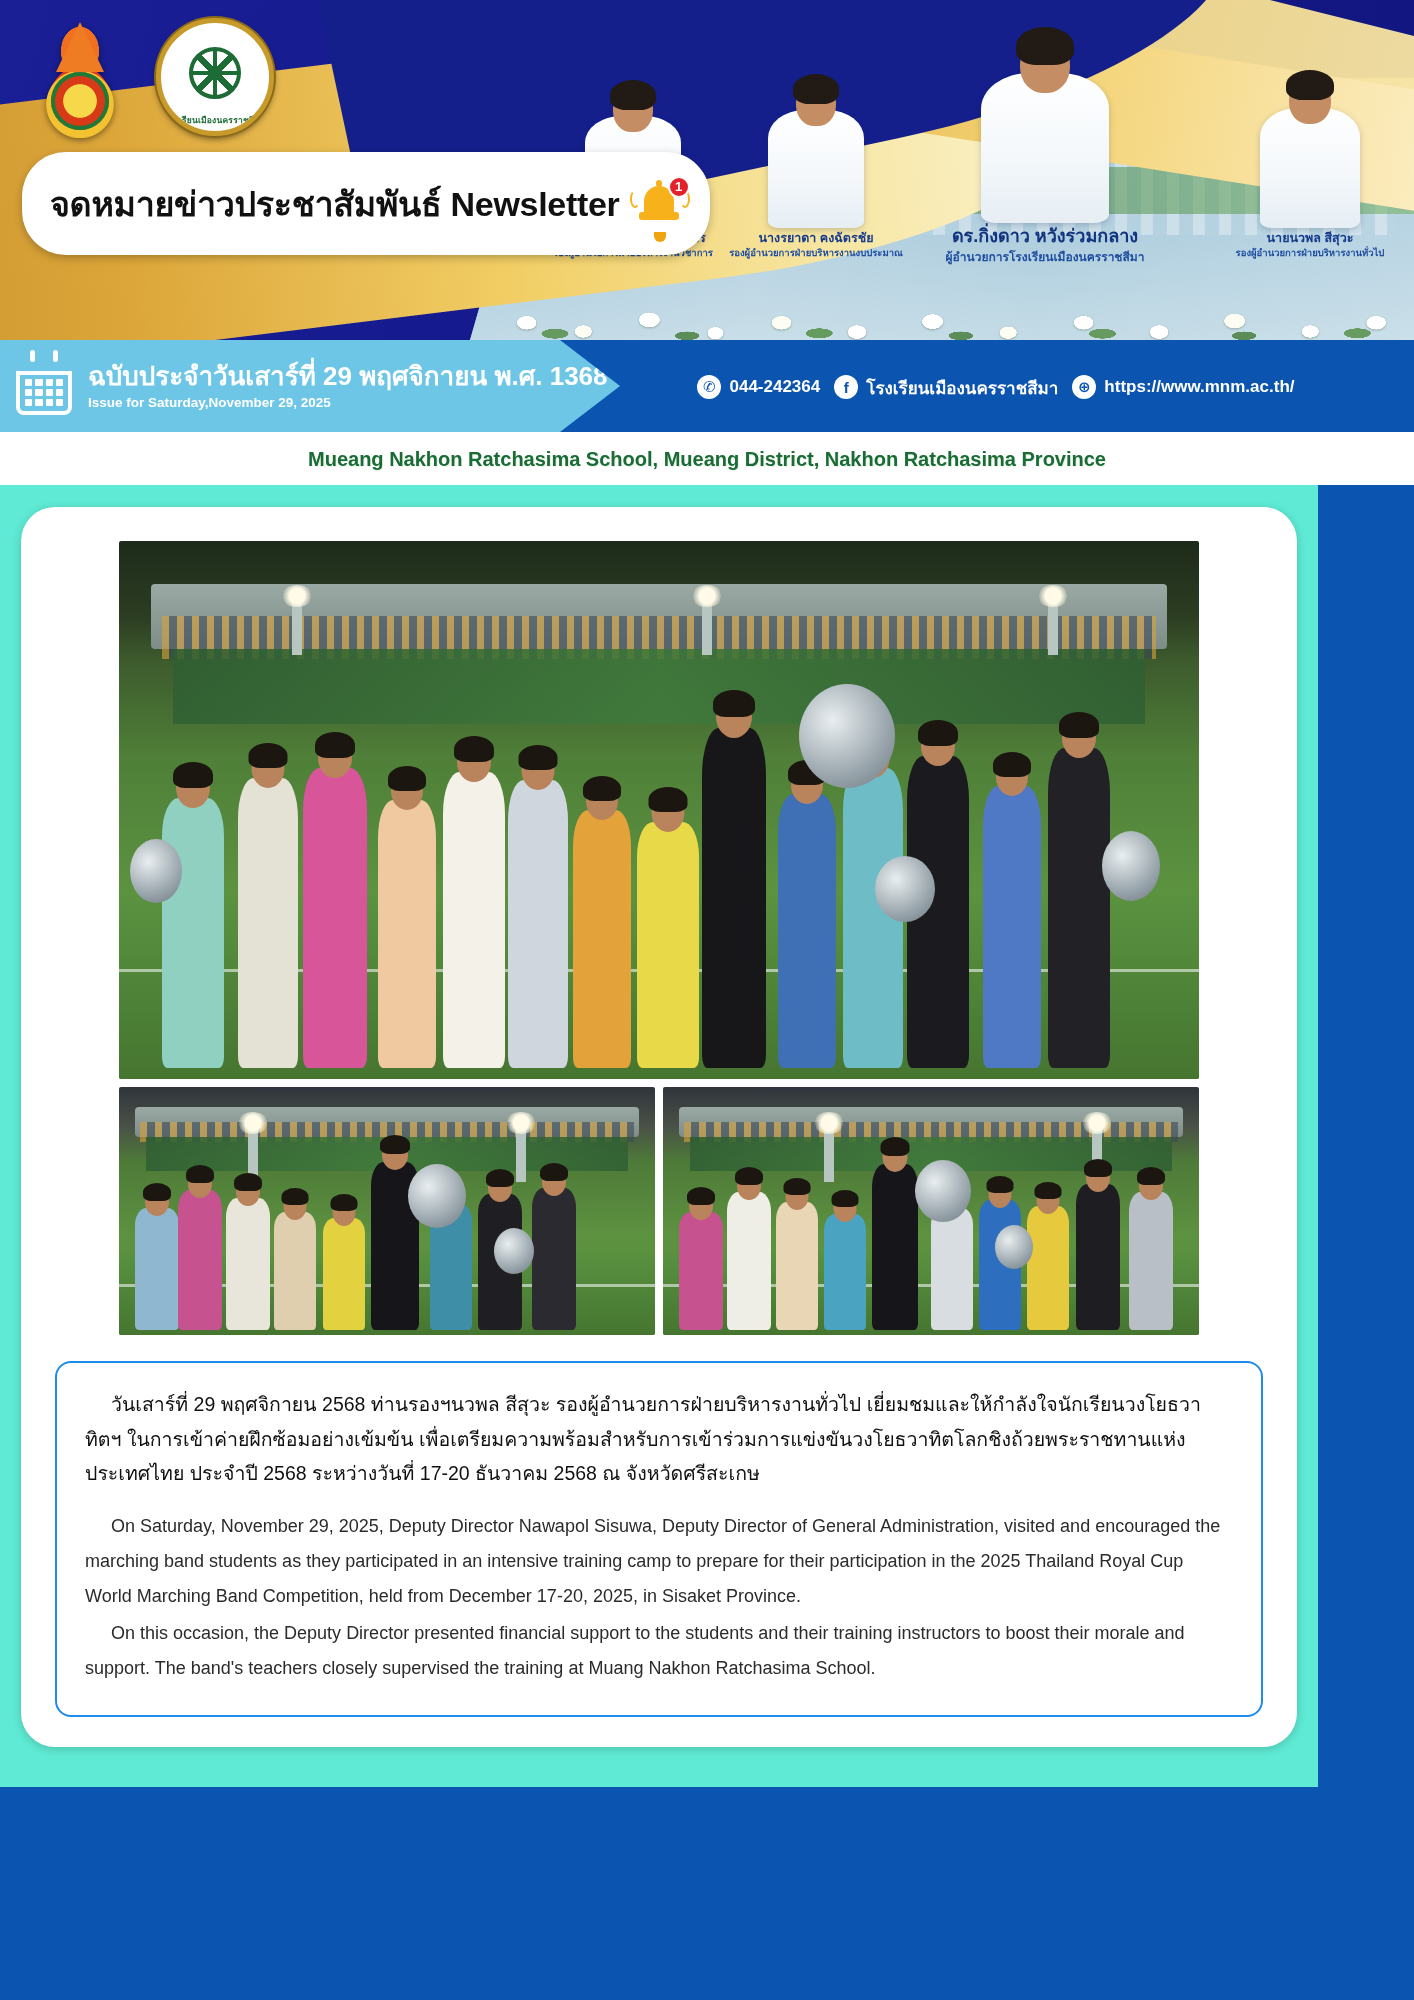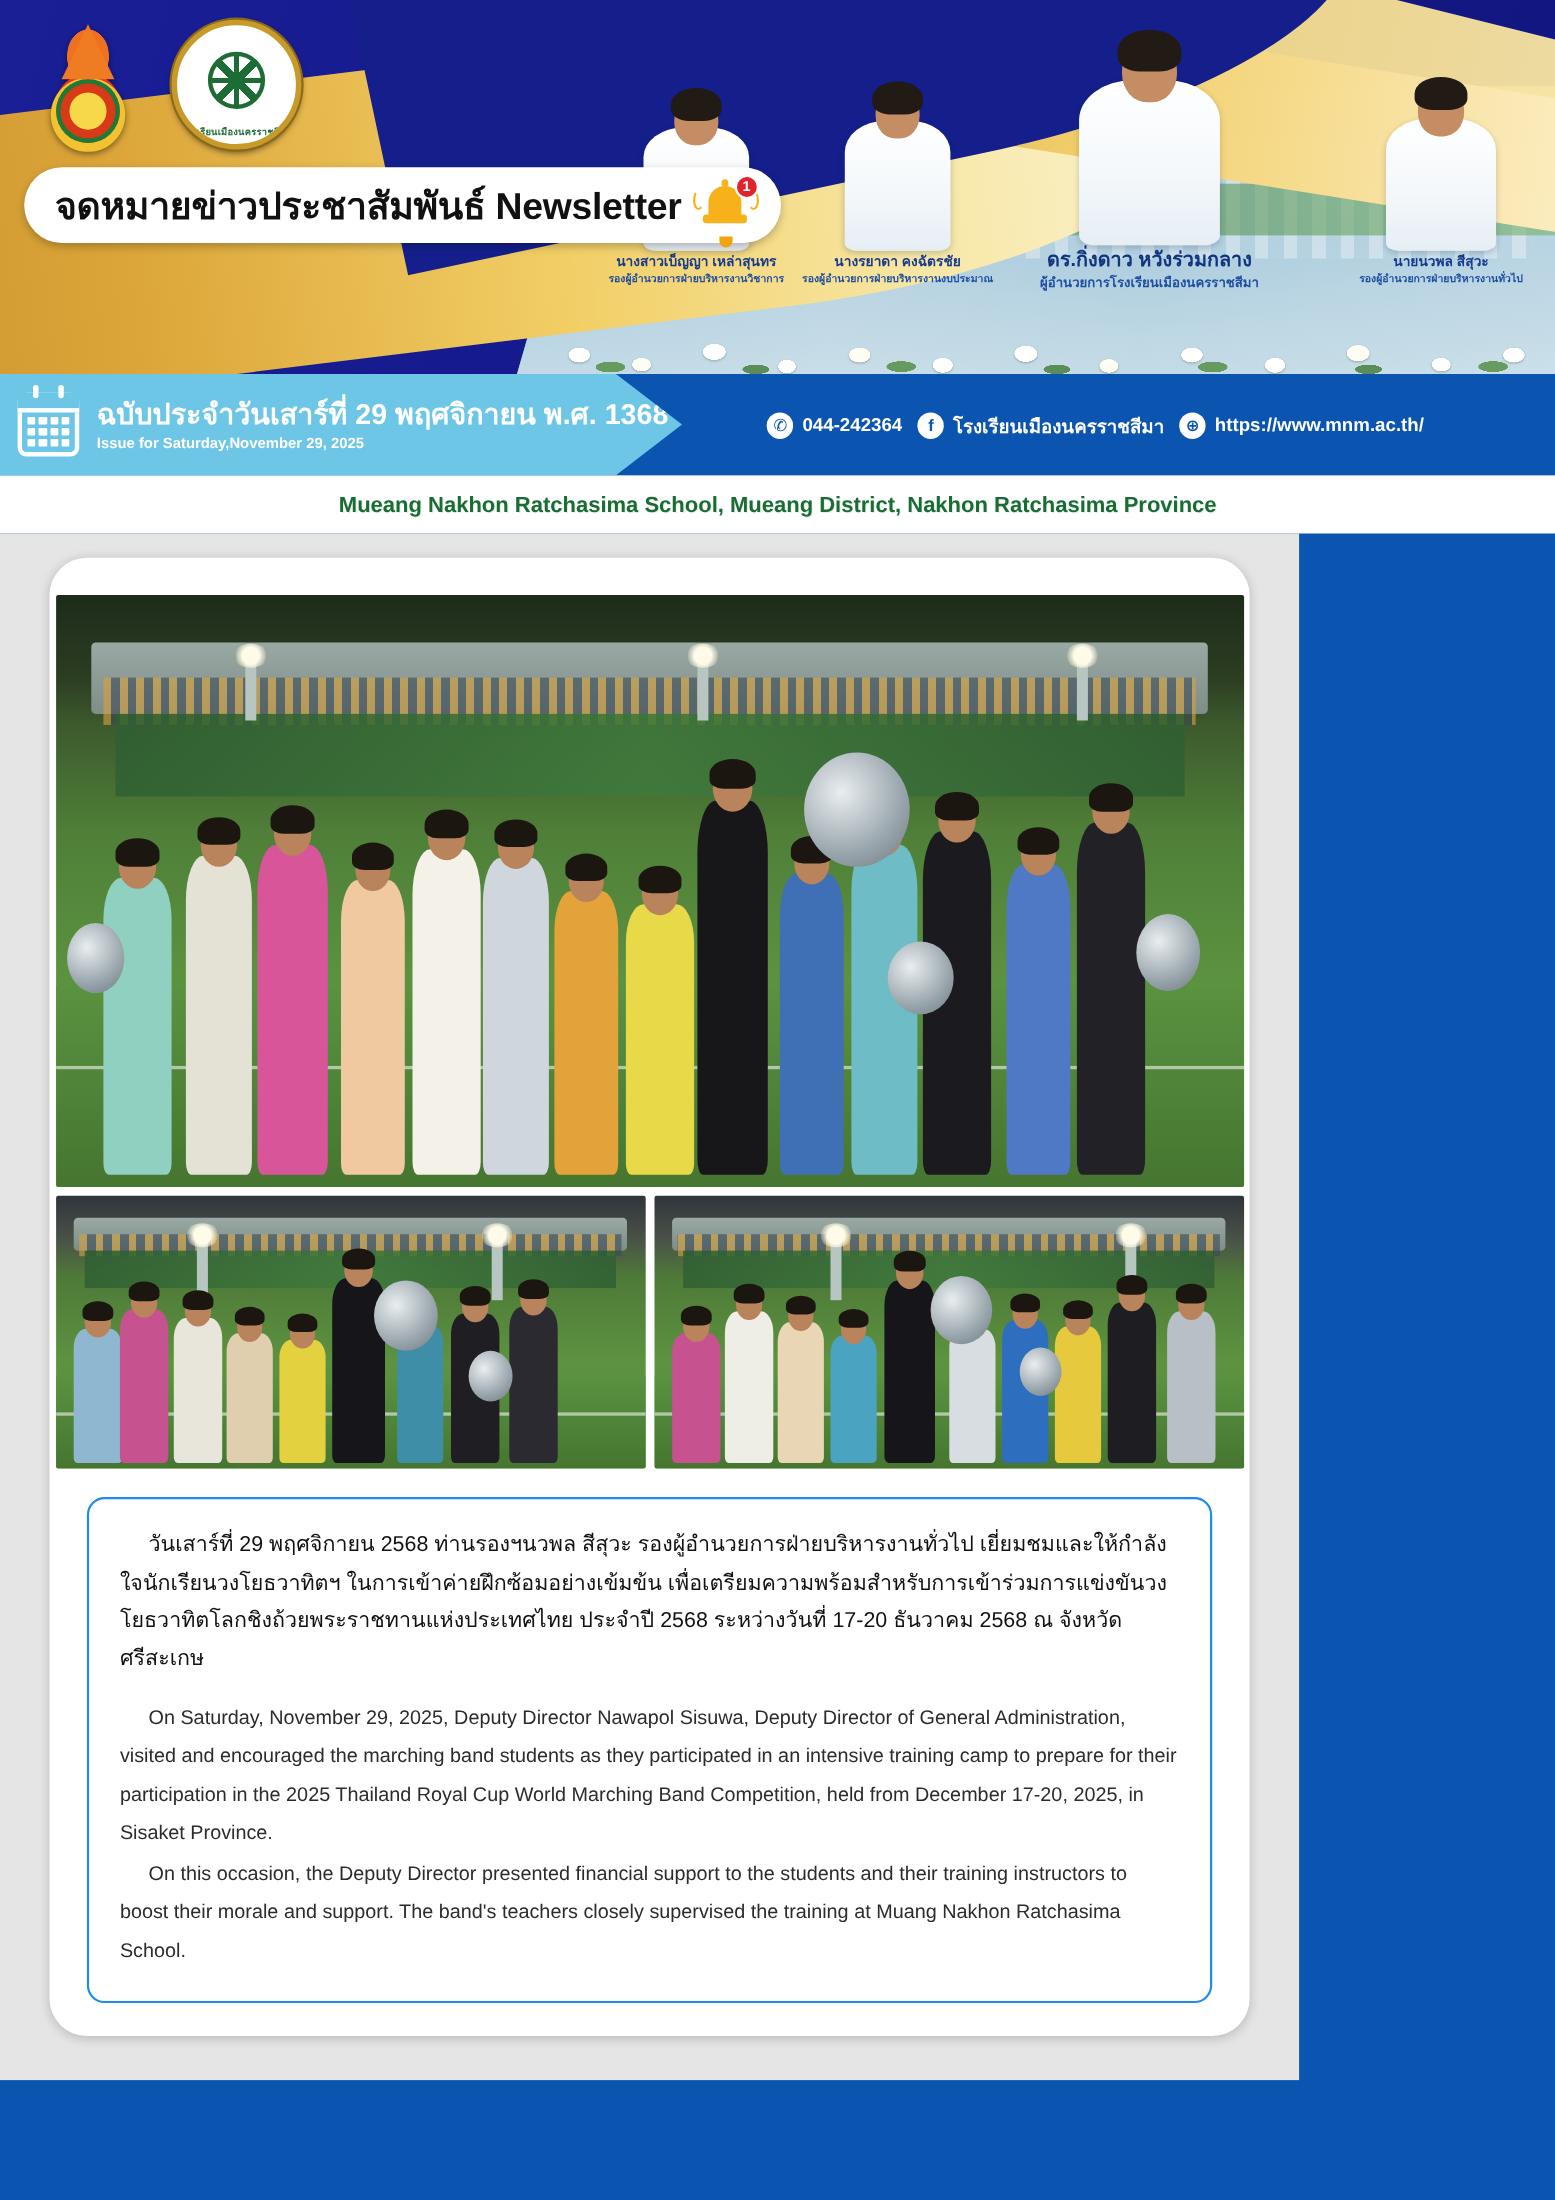--- a/index.html
+++ b/index.html
@@ -166,21 +166,21 @@
     border-radius:50%;
   }
   .emblem-school .ring-text{
     position:absolute; bottom:4px; left:0; right:0; text-align:center;
     font-size:8.5px; color:#1d6b35; font-weight:bold; letter-spacing:.2px;
   }
 
   
   .news-pill {
     position: absolute; left: 22px; top: 152px;
-    height: 69px; padding: 0 24px 0 28px;
+    height: 103px; padding: 0 24px 0 28px;
     background: #fff; border-radius: 44px;
     display: flex; align-items: center; gap: 14px;
     z-index: 8;
     box-shadow: 0 3px 8px rgba(0,0,0,.25);
   }
   .news-pill .txt {
     font-size: 34px; font-weight: 800; color: #111;
     letter-spacing: -.3px; white-space: nowrap;
   }
   .bell-wrap { position: relative; width: 52px; height: 52px; }
@@ -283,21 +283,21 @@
     font-size: 42px; font-weight: 800; color:#1a5c2e;
     text-shadow: 2px 2px 0 #dff0e6, -1px -1px 0 #eef7f1;
     letter-spacing: .5px; line-height:1.1;
   }
   .title-en {
     font-size: 20px; font-weight: 800; color:#1a6b34; margin-top:4px;
     text-shadow: 1px 1px 0 #e6f3ea;
   }
 
   
-  .page-body { width:1181px; background:#e5e5e5; padding: 22px 45px 40px; }
+  .page-body { width:1318px; background:#5eead4; padding: 22px 21px 40px; }
   .white-card {
     background:#fff; border-radius:34px; padding: 34px 34px 30px;
     box-shadow: 0 2px 10px rgba(0,0,0,.18);
   }
   .photos { display:flex; flex-direction:column; gap:8px; align-items:center; }
   .photo-main {
     width: 1080px; height: 538px; border-radius:2px; position:relative; overflow:hidden;
     background: linear-gradient(180deg,#1d2b1a 0%, #2c3d22 14%, #3d5a2d 22%, #4f7f38 40%, #5e9641 70%, #5b8f3e 100%);
   }
   .photo-row { display:flex; gap:8px; }

